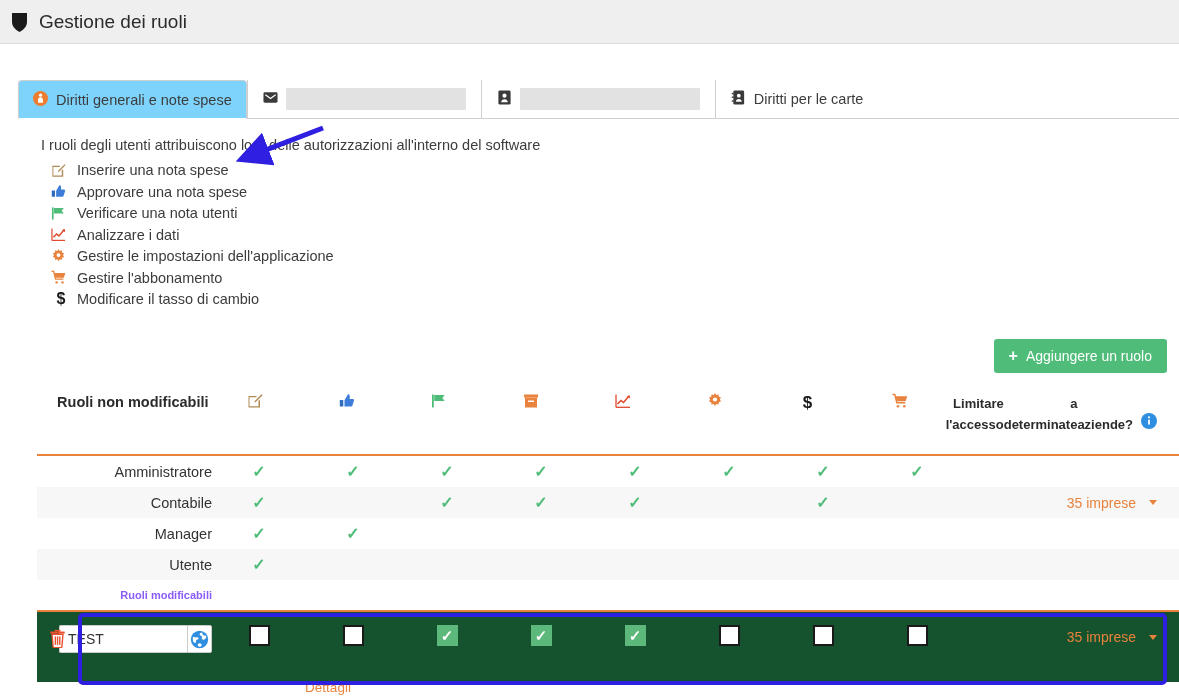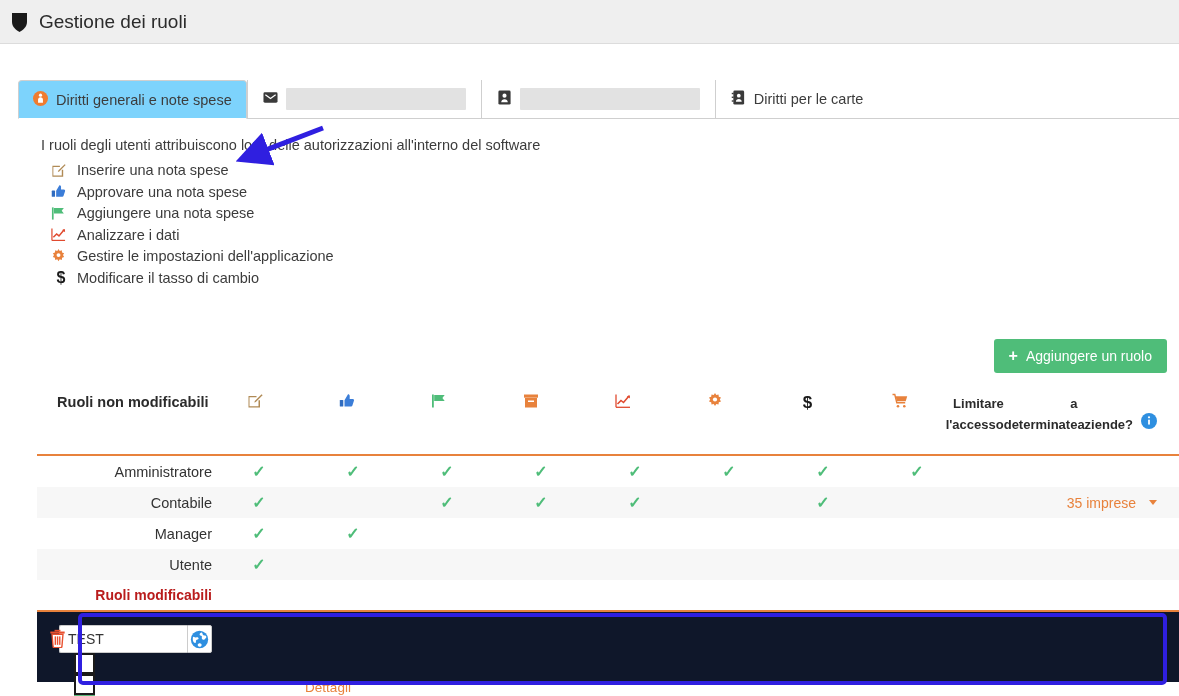--- a/index.html
+++ b/index.html
@@ -90,23 +90,23 @@
   .limit-last { display: flex; align-items: center; gap: 8px; }
 
   .data-row { height: 31px; }
   .data-row.striped { background: #f7f7f7; }
   .check { color: #4fbd79; font-size: 16px; font-weight: bold; line-height: 1; }
   .imprese { color: #e8823c; font-size: 14px; display: flex; align-items: center; gap: 13px; cursor: pointer; }
   .caret { border-left: 4.5px solid transparent; border-right: 4.5px solid transparent; border-top: 5px solid #e8823c; display: inline-block; }
 
   
   .sect-title { height: 32px; display: flex; align-items: center; border-bottom: 2px solid #e8823c; }
-  .sect-title .c-name { font-weight: bold; color: #b91c1c; font-size: 14px; }
-
-  .edit-row { height: 70px; background: #0f172a; align-items: flex-start; position: relative; padding-top: 13px; flex-direction: column; }
+  .sect-title .c-name { font-weight: bold; color: #8b5cf6; font-size: 11px; }
+
+  .edit-row { height: 70px; background: #14532d; align-items: flex-start; position: relative; padding-top: 13px; }
   .trash { position: absolute; left: 12px; top: 17px; cursor: pointer; }
   .c-name.edit-name { display: flex; align-items: center; padding-left: 22px; width: 175px; }
   .role-input {
     width: 128px; height: 28px;
     border: 1px solid #cccccc; border-right: none;
     border-top-left-radius: 2px; border-bottom-left-radius: 2px;
     padding: 0 8px; font-size: 14px; color: #333;
     font-family: "Liberation Sans", sans-serif;
     outline: none; background: #fff;
   }
@@ -239,21 +239,21 @@
     <span>Approvare una nota spese</span>
   </div>
 
   <div class="legend-row">
     <span class="ic">
       <svg width="15" height="15" viewBox="0 0 16 16">
           <rect x="1" y="1.5" width="1.8" height="13" fill="#4fbd79"></rect>
           <path d="M3.2 2h10.5l-2.3 3 2.3 3H3.2z" fill="#4fbd79"></path>
         </svg>
     </span>
-    <span>Aggiungere una nota spese</span>
+    <span>Verificare una nota utenti</span>
   </div>
 
 
   <div class="legend-row">
     <span class="ic">
       <svg width="15" height="15" viewBox="0 0 16 16">
           <path d="M1 14.3V1.5" stroke="#e04a2f" stroke-width="1.3"></path>
           <path d="M1 14.3h14" stroke="#e04a2f" stroke-width="1.3"></path>
           <polyline points="2.5,11 6,7.5 8.5,9.5 14,3" stroke="#e04a2f" stroke-width="1.6" fill="none"></polyline>
           <polygon points="14.8,2.2 15,5.5 11.8,3.2" fill="#e04a2f"></polygon>
@@ -265,20 +265,31 @@
   <div class="legend-row">
     <span class="ic">
       <svg width="15" height="15" viewBox="0 0 16 16">
           <path d="M8 0l1.3 2 2.2-.6.3 2.3 2.2.8-1.2 2 1.2 2-2.2.8-.3 2.3-2.2-.6L8 13l-1.3-2-2.2.6-.3-2.3L2 8.5l1.2-2L2 4.5l2.2-.8.3-2.3 2.2.6z" fill="#e8823c"></path>
           <circle cx="8" cy="6.5" r="2.1" fill="#fff"></circle>
         </svg>
     </span>
     <span>Gestire le impostazioni dell'applicazione</span>
   </div>
 
+  <div class="legend-row">
+    <span class="ic">
+      <svg width="15" height="15" viewBox="0 0 16 16">
+          <path d="M0.5 1.5h2.3l2 8.2h8.4" stroke="#e8823c" stroke-width="1.4" fill="none"></path>
+          <path d="M3.6 3.3h11.6l-1.5 5H4.8z" fill="#e8823c"></path>
+          <circle cx="6" cy="13.2" r="1.3" fill="#e8823c"></circle>
+          <circle cx="12.3" cy="13.2" r="1.3" fill="#e8823c"></circle>
+        </svg>
+    </span>
+    <span>Gestire l'abbonamento</span>
+  </div>
 
   <div class="legend-row">
     <span class="ic" style="font-weight:bold;font-size:16px;color:#1a1a1a;justify-content:center;width:20px;">$</span>
     <span style="margin-left:6px;">Modificare il tasso di cambio</span>
   </div>
 </div>
 
 <div class="addrole-wrap">
   <button class="btn-add">
     <span style="font-size:16px;font-weight:bold;line-height:1;">+</span>

